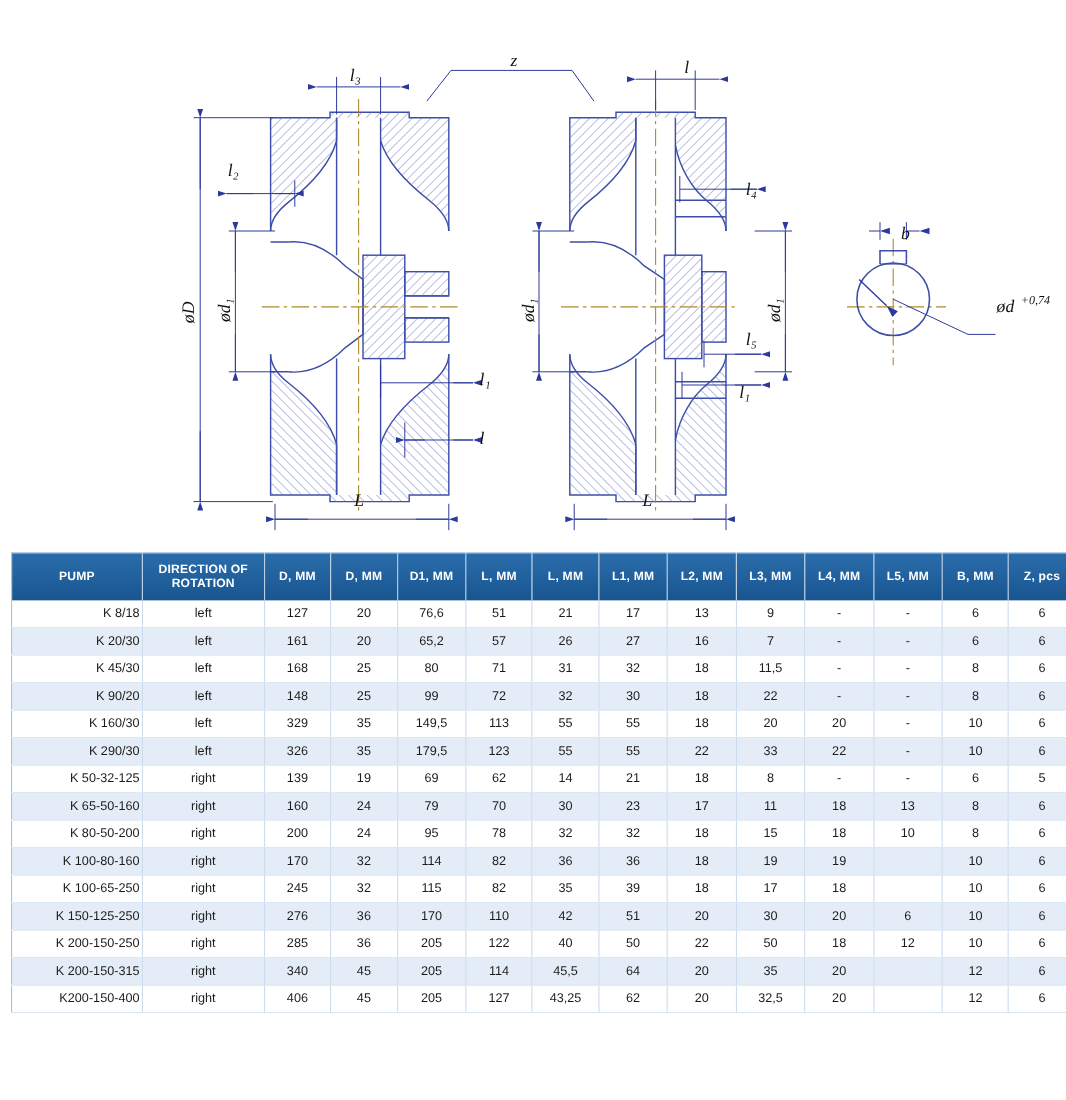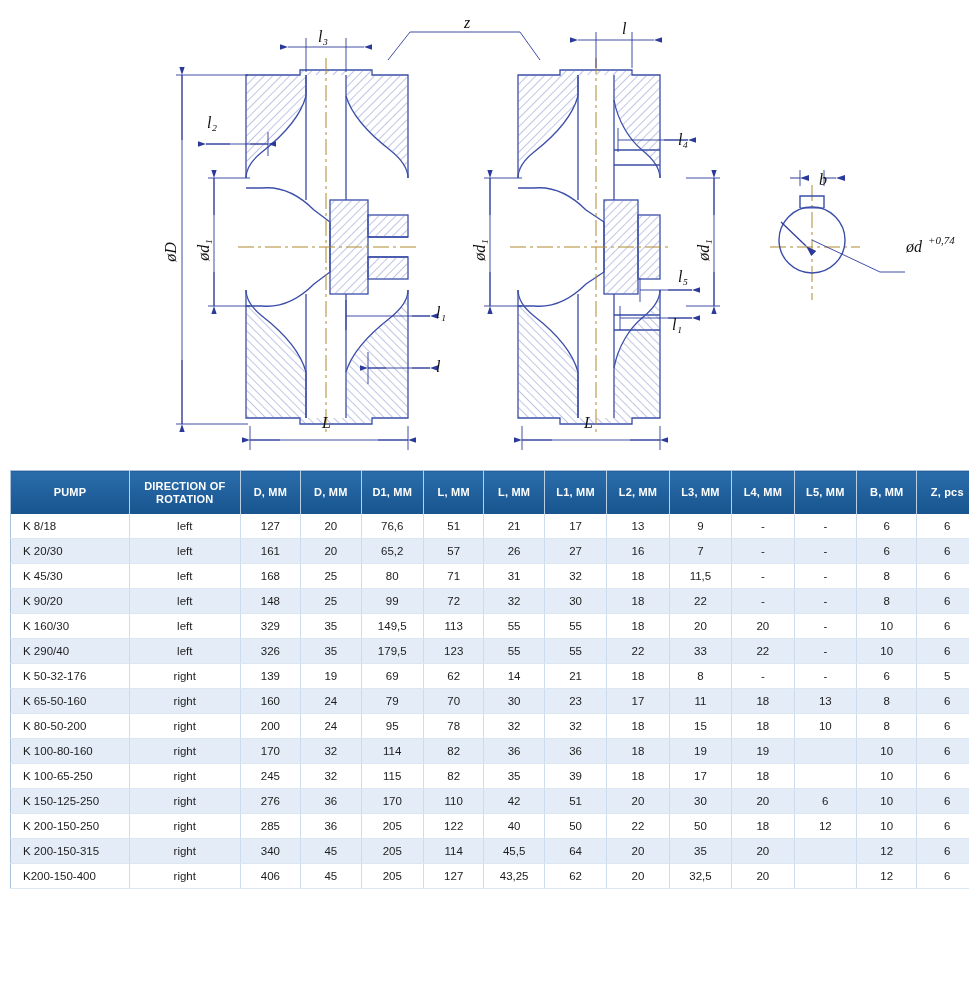--- a/index.html
+++ b/index.html
@@ -19,20 +19,21 @@
     width: 969px;
     height: 1000px;
     position: relative;
   }
 
   
   .drawing {
     position: relative;
     width: 969px;
     height: 462px;
+    margin-top: 32px;
   }
   .drawing svg {
     position: absolute;
     left: 0;
     top: 0;
   }
 
   
   .table-wrap {
     position: absolute;
@@ -64,21 +65,21 @@
     border-right: 1px solid #cddced;
     border-bottom: 1px solid #dbe7f3;
     color: #1c1c1c;
     font-size: 11.5px;
     white-space: nowrap;
   }
   table.spec tbody td:last-child { border-right: none; }
   table.spec tbody tr:nth-child(even) { background: #e4edf7; }
   table.spec tbody tr:nth-child(odd) { background: #ffffff; }
   table.spec tbody td.pump {
-    text-align: left;
+    text-align: right;
     padding-left: 12px;
   }
   table.spec { border: 1px solid #a9c2da; }
 
   
   col.c-pump { width: 118px; }
   col.c-dir  { width: 110px; }
   col.c-num  { width: 60px; }
   col.c-numw { width: 62px; }
 
@@ -398,37 +399,37 @@
             <td>55</td>
             <td>55</td>
             <td>18</td>
             <td>20</td>
             <td>20</td>
             <td>-</td>
             <td>10</td>
             <td>6</td>
           </tr>
           <tr>
-            <td class="pump">K 290/40</td>
+            <td class="pump">K 290/30</td>
             <td>left</td>
             <td>326</td>
             <td>35</td>
             <td>179,5</td>
             <td>123</td>
             <td>55</td>
             <td>55</td>
             <td>22</td>
             <td>33</td>
             <td>22</td>
             <td>-</td>
             <td>10</td>
             <td>6</td>
           </tr>
           <tr>
-            <td class="pump">K 50-32-176</td>
+            <td class="pump">K 50-32-125</td>
             <td>right</td>
             <td>139</td>
             <td>19</td>
             <td>69</td>
             <td>62</td>
             <td>14</td>
             <td>21</td>
             <td>18</td>
             <td>8</td>
             <td>-</td>

